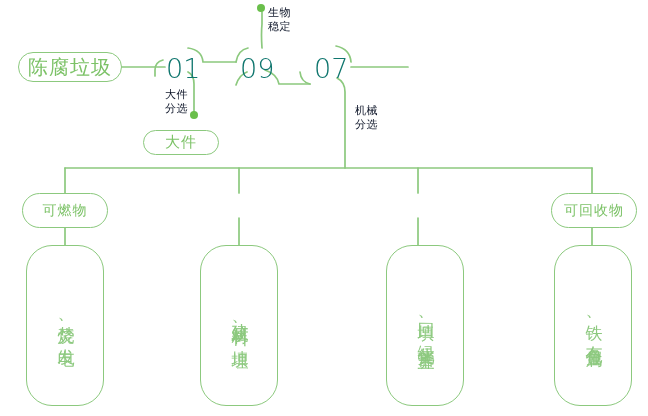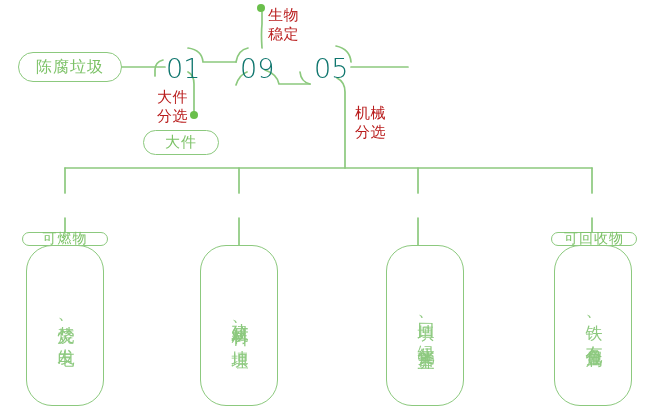--- a/index.html
+++ b/index.html
@@ -34,24 +34,24 @@
     border: 1.6px solid #8CC97E;
     border-radius: 999px;
     color: #7CC267;
     display: flex;
     align-items: center;
     justify-content: center;
     letter-spacing: 1px;
     background: #ffffff;
     white-space: nowrap;
   }
-  .pill.root  { left: 18px;  top: 52px;  width: 104px; height: 30px; font-size: 16px; }
+  .pill.root  { left: 18px;  top: 52px;  width: 104px; height: 30px; font-size: 20px; }
   .pill.bulky { left: 143px; top: 130px; width: 76px;  height: 25px; font-size: 15px; }
 
-  .pill.cat  { height: 14px; font-size: 14px; top: 193px; margin-top: 39px; }
+  .pill.cat  { height: 35px; font-size: 14px; top: 193px; }
   .cat-1 { left: 22px;  width: 86px; }
   .cat-2 { left: 196px; width: 86px; }
   .cat-3 { left: 383px; width: 70px; }
   .cat-4 { left: 551px; width: 86px; }
 
   
   .vbox {
     position: absolute;
     box-sizing: border-box;
     border: 1.6px solid #8CC97E;
@@ -88,22 +88,22 @@
     font-family: "DejaVu Sans", sans-serif;
     font-weight: 300;
   }
   .num-01 { left: 166px; }
   .num-02 { left: 240px; }
   .num-03 { left: 314px; }
 
   
   .anno {
     position: absolute;
-    color: #b91c1c;
-    font-size: 15px;
+    color: #0f172a;
+    font-size: 11px;
     line-height: 1.25;
     letter-spacing: 0.5px;
     white-space: pre-line;
   }
   .anno-bio  { left: 268px; top: 6px;  }
   .anno-sort { left: 136px; top: 88px; text-align: right; width: 52px; }
   .anno-mech { left: 355px; top: 104px; }
 </style>
 </head>
 <body>
@@ -149,21 +149,21 @@
       <path d="M239 218 V 245"></path>
       <path d="M418 218 V 245"></path>
       <path d="M592 218 V 245"></path>
     </g>
   </svg>
 
   <div class="pill root">陈腐垃圾</div>
 
   <div class="stage-num num-01">01</div>
   <div class="stage-num num-02">09</div>
-  <div class="stage-num num-03">05</div>
+  <div class="stage-num num-03">07</div>
 
   <div class="anno anno-bio">生物
 稳定</div>
   <div class="anno anno-sort">大件
 分选</div>
   <div class="anno anno-mech">机械
 分选</div>
 
   <div class="pill bulky">大件</div>
 

